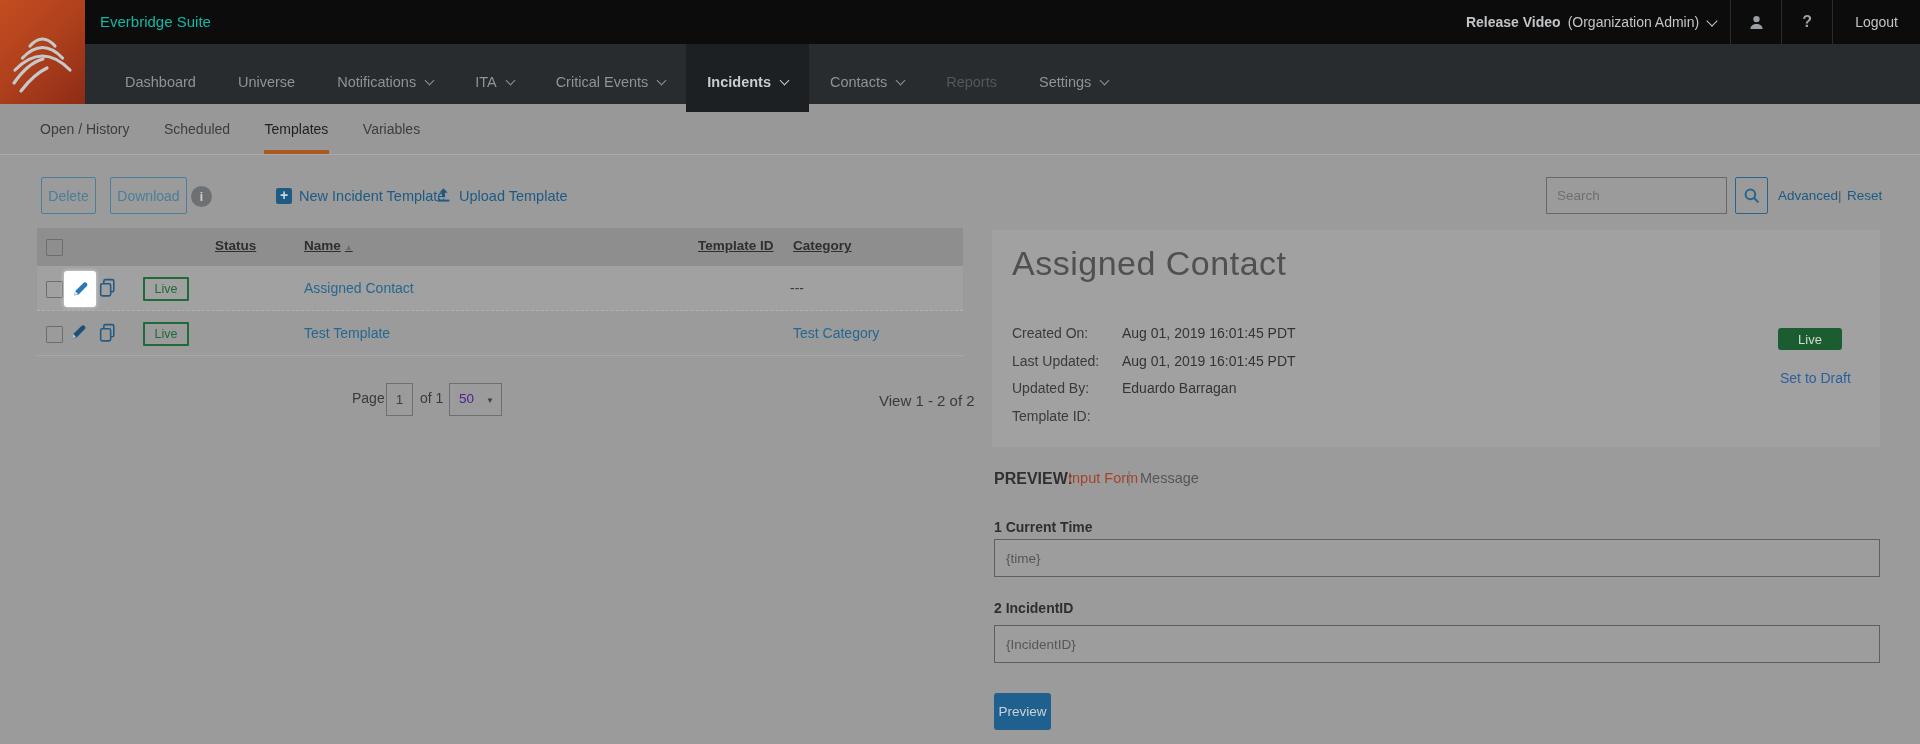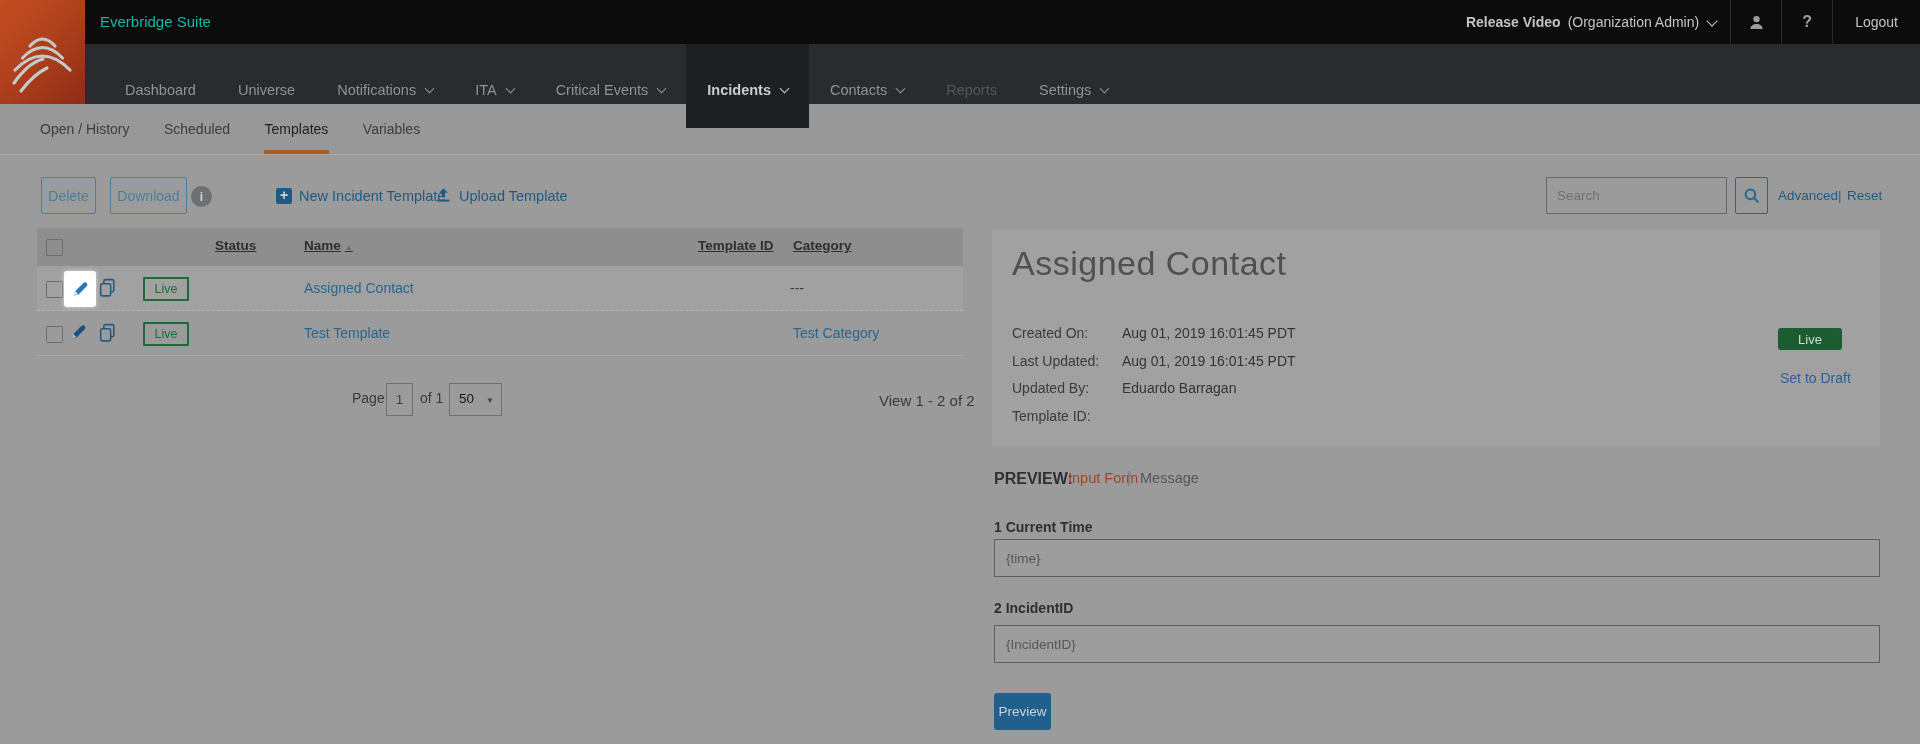--- a/index.html
+++ b/index.html
@@ -16,21 +16,21 @@
   #org-name{font-weight:bold;font-size:14px}
   #org-role{font-size:14px;margin-left:7px}
   .chev{display:inline-block;width:7px;height:7px;border-right:1.7px solid currentColor;
     border-bottom:1.7px solid currentColor;transform:rotate(45deg);margin-left:9px;margin-bottom:2px}
   .tb-btn{width:50px;height:44px;display:flex;align-items:center;justify-content:center;cursor:pointer}
   #help-glyph-top{color:#9da1a4;font-weight:bold;font-size:16px}
   #logout{padding:0 22px;font-size:14px;cursor:pointer}
   
   #navbar{position:absolute;left:0;top:44px;width:1920px;height:60px;background:#292c2e;
     display:flex;padding-left:104px;box-sizing:border-box;z-index:4}
-  .nav-item{height:52px;line-height:60px;padding:16px 21px;font-size:14.5px;color:#8f9396;
+  .nav-item{height:52px;line-height:60px;padding:8px 21px;font-size:14.5px;color:#8f9396;
     white-space:nowrap;cursor:pointer}
   .nav-item .chev{width:6px;height:6px;border-width:1.5px;margin-left:10px;margin-bottom:3px}
   .nav-item.active{background:#1d2022;color:#c9ccce;font-weight:bold}
   .nav-item.disabled{color:#54585b}
   
   #subnav{position:absolute;left:0;top:104px;width:1920px;height:51px;background:#989898;
     border-bottom:1px solid #a9a9a9;box-sizing:border-box;z-index:3}
   .subtab{position:relative;display:inline-block;height:50px;line-height:50px;font-size:14px;
     color:#3d3d3d;margin-right:30px;cursor:pointer}
   .subtab.active{font-weight:normal;color:#1f1f1f}
@@ -79,21 +79,21 @@
     box-sizing:border-box;border-radius:1px}
   .row-link{position:absolute;left:267px;font-size:14px;color:#27678f;cursor:pointer}
   .row-text{position:absolute;font-size:14px;color:#3c3c3c}
   
   .pg-label{position:absolute;font-size:14px;color:#3a3a3a}
   #page-input{position:absolute;left:386px;top:383px;width:27px;height:33px;border:1px solid #6f6f6f;
     background:transparent;box-sizing:border-box;text-align:center;font-size:13.5px;color:#3f3f3f;
     font-family:"Liberation Sans",sans-serif}
   #page-size{position:absolute;left:449px;top:383px;width:53px;height:33px;border:1px solid #6f6f6f;
     box-sizing:border-box;cursor:pointer}
-  #page-size-value{position:absolute;left:9px;top:7px;font-size:13.5px;color:#0f172a}
+  #page-size-value{position:absolute;left:9px;top:7px;font-size:13.5px;color:#4c1d95}
   #page-size-caret{position:absolute;right:7px;top:12px;font-size:8px;color:#3f3f3f}
   
   #detail-card{position:absolute;left:992px;top:230px;width:888px;height:217px;background:#a1a1a1}
   #detail-title{position:absolute;left:20px;top:14px;font-size:34px;font-weight:300;
     color:#505050;letter-spacing:.5px}
   .d-label{position:absolute;left:20px;font-size:14px;color:#3b3b3b}
   .d-value{position:absolute;left:130px;font-size:14px;color:#343434}
   #detail-badge{position:absolute;left:786px;top:98px;width:64px;height:22px;background:#1b5c31;
     color:#d3dcd3;font-size:13px;border-radius:3px;display:flex;align-items:center;justify-content:center}
   #set-draft{position:absolute;left:788px;top:140px;font-size:14px;color:#2b5f9e;cursor:pointer}

